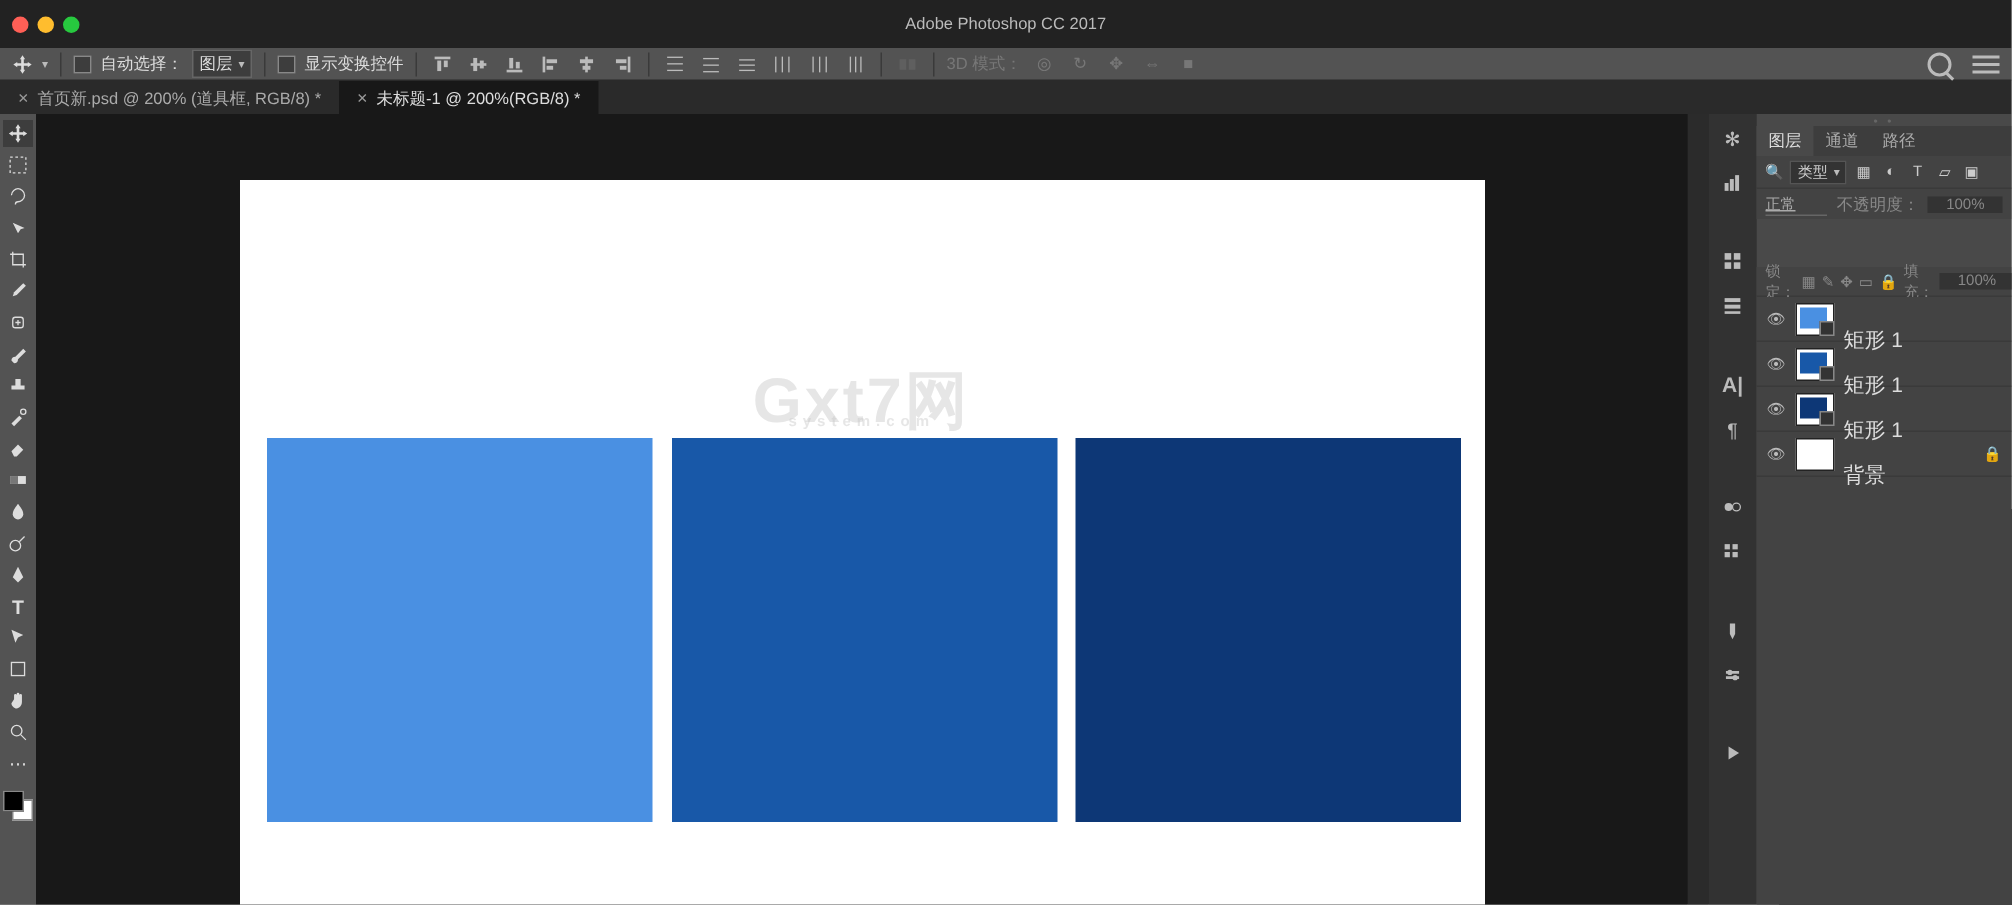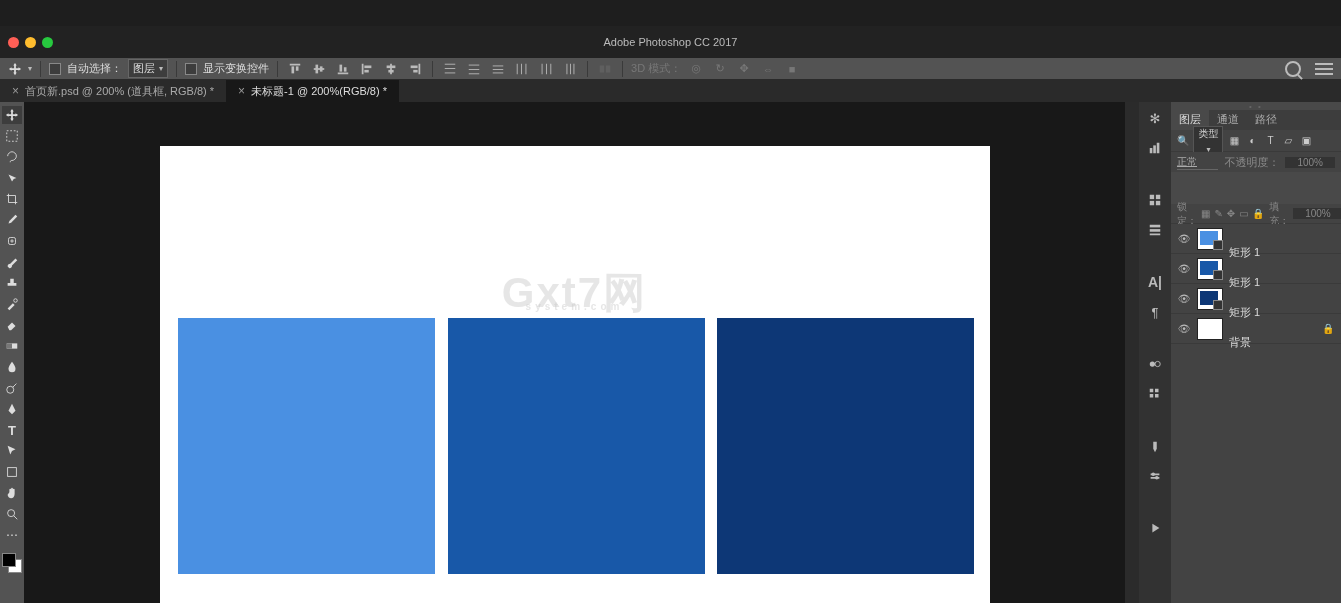--- a/index.html
+++ b/index.html
@@ -1,18 +1,18 @@
 <!DOCTYPE html>
 <html><head>
 <meta charset="utf-8">
 <style>
 * { margin: 0; padding: 0; box-sizing: border-box; font-family: "Microsoft YaHei", Arial, sans-serif; }
 body { background: #1e1e1e; width: 1341px; height: 603px; overflow: hidden; color: #ccc; font-size: 11px; }
 
-.titlebar { height: 32px; background: #222; display: flex; align-items: center; position: relative; margin-top: 26px; }
+.titlebar { height: 32px; background: #222; display: flex; align-items: center; position: relative; }
 .traffic-lights { display: flex; gap: 6px; padding-left: 8px; }
 .light { width: 11px; height: 11px; border-radius: 50%; }
 .light.red { background: #ff5f56; }
 .light.yellow { background: #ffbd2e; }
 .light.green { background: #27c93f; }
 .title-text { position: absolute; left: 50%; transform: translateX(-50%); color: #bbb; font-size: 11px; }
 
 .options-bar { height: 22px; background: #535353; display: flex; align-items: center; padding: 0 8px; gap: 6px; font-size: 11px; color: #ddd; border-bottom: 1px solid #2a2a2a; }
 .options-bar .tool-icon { width: 14px; height: 14px; display: grid; place-items: center; }
 .checkbox { width: 12px; height: 12px; border: 1px solid #888; background: #3d3d3d; }
@@ -54,33 +54,33 @@
 .icon-col .icb { width: 20px; height: 20px; display: grid; place-items: center; color: #bbb; font-size: 13px; cursor: pointer; }
 .icon-col .sep { height: 12px; }
 
 .panels { width: 170px; background: #494949; display: flex; flex-direction: column; font-size: 11px; }
 .drag-grip { height: 8px; display: grid; place-items: center; color: #666; font-size: 8px; letter-spacing: 2px; }
 .panel-tabs { display: flex; background: #3d3d3d; height: 20px; }
 .ptab { padding: 2px 8px; color: #aaa; cursor: pointer; }
 .ptab.active { background: #494949; color: #ddd; }
 .panel-row { display: flex; align-items: center; height: 22px; padding: 0 6px; gap: 4px; border-bottom: 1px solid #3a3a3a; background: #434343; }
 .panel-row .mini { width: 14px; height: 14px; display: grid; place-items: center; color: #ccc; font-size: 10px; }
-.filter-dd { background: #333; border: 1px solid #555; padding: 0 4px; display: flex; align-items: center; gap: 4px; font-size: 10px; flex-direction: column; }
+.filter-dd { background: #333; border: 1px solid #555; padding: 0 4px; display: flex; align-items: center; gap: 4px; font-size: 10px; }
 .blend-row { display: flex; align-items: center; height: 20px; padding: 0 6px; gap: 6px; color: #888; background: #434343; }
 .blend-dd { flex: 1; border-bottom: 1px solid #666; font-size: 10px; color: #aaa; text-decoration: underline; }
 .opac-val { background: #333; padding: 0 12px; font-size: 10px; }
 .lock-row { display: flex; align-items: center; height: 20px; padding: 0 6px; gap: 4px; color: #888; font-size: 10px; background: #434343; border-bottom: 1px solid #3a3a3a; margin-top: 32px; }
 
 .layers-list { flex: 1; background: #434343; }
 .layer { display: flex; align-items: center; height: 30px; padding: 0 6px; gap: 6px; border-bottom: 1px solid #3a3a3a; cursor: pointer; }
 .eye { width: 14px; height: 14px; color: #bbb; display: grid; place-items: center; font-size: 10px; }
 .thumb { width: 26px; height: 22px; border: 1px solid #222; position: relative; background: #fff; }
 .thumb .inner { position: absolute; top: 2px; left: 2px; width: 18px; height: 14px; }
 .thumb .badge { position: absolute; bottom: -1px; right: -1px; width: 10px; height: 10px; border: 1px solid #888; background: #333; }
-.layer-name { color: #ddd; font-size: 11px; margin-top: 28px; }
+.layer-name { color: #ddd; font-size: 14px; margin-top: 28px; }
 .lock-icon { margin-left: auto; color: #888; font-size: 10px; }
 
 svg { width: 14px; height: 14px; }
 </style>
 </head>
 <body>
 
 <div class="titlebar">
   <div class="traffic-lights">
     <div class="light red"></div>

